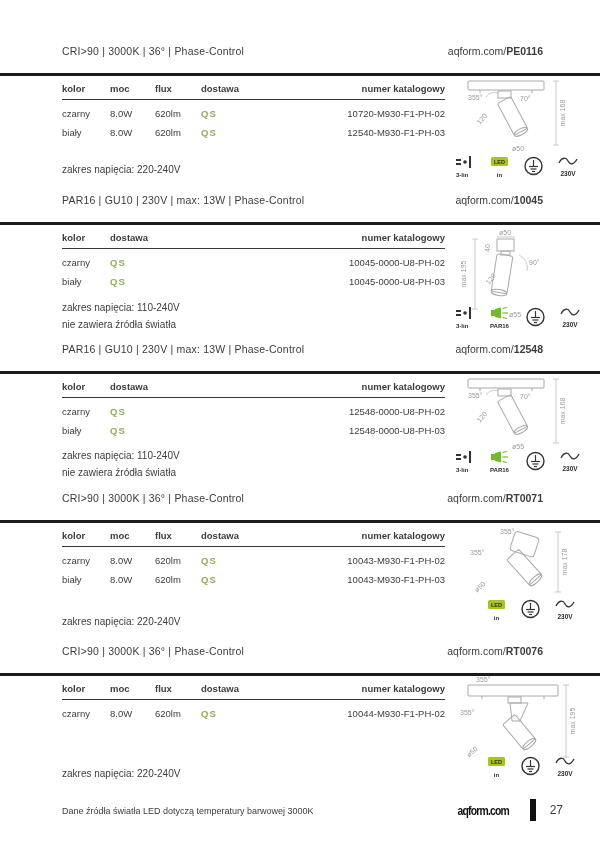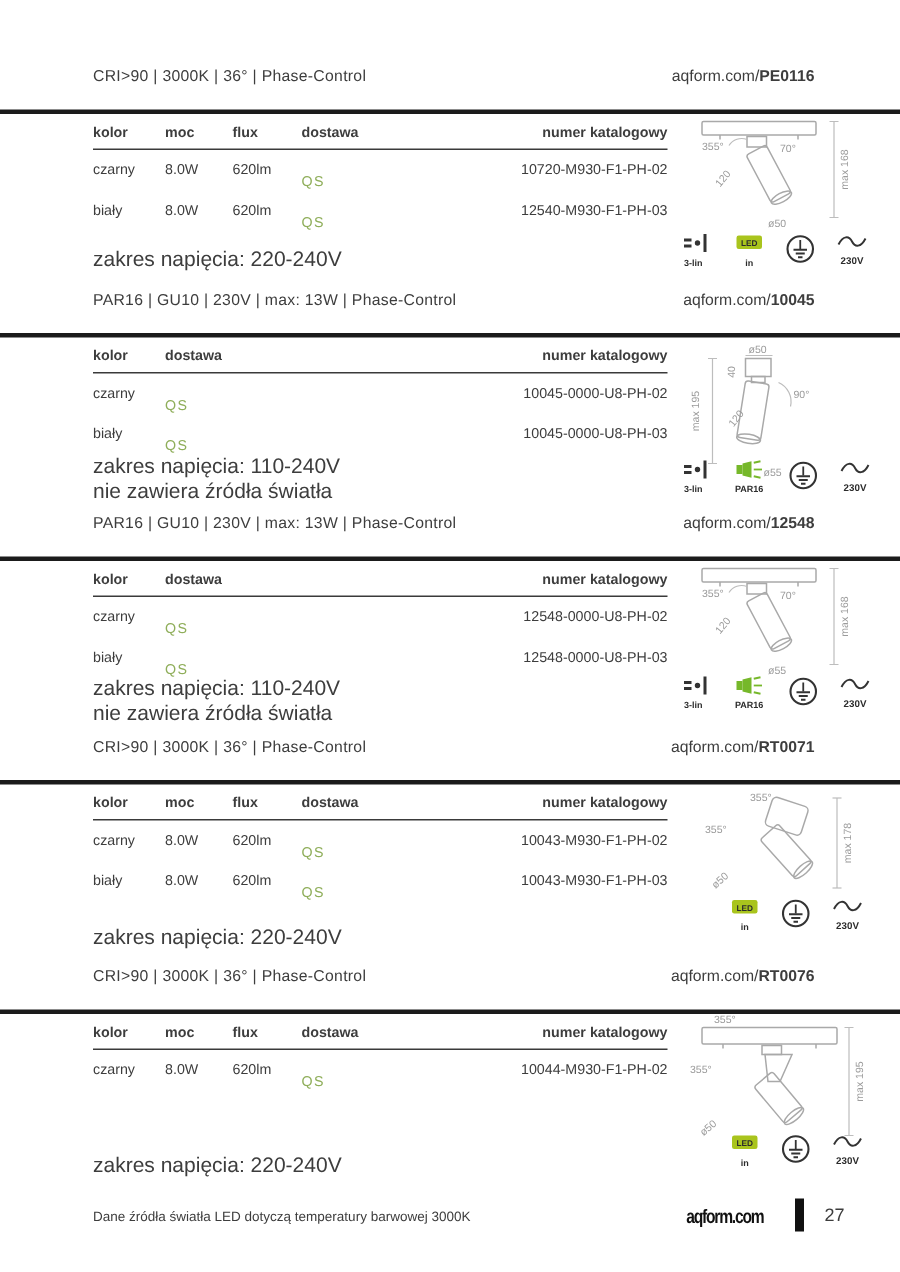--- a/index.html
+++ b/index.html
@@ -16,22 +16,22 @@
   .sec-url{color:#3d3d3d;text-decoration:none;margin-left:39px;}
   .sec-url b{font-weight:bold;}
   .divider{height:3px;background:#1b1b1b;width:600px;}
   .table{margin:7px 0 0 62px;width:383px;font-size:9.5px;}
   .thead{display:flex;font-weight:bold;padding-bottom:5px;border-bottom:1.5px solid #3a3a3a;}
   .trow{display:flex;padding-top:8px;}
   .c-kolor{width:48px;}
   .c-moc{width:45px;}
   .c-flux{width:46px;} 
   .c-numer{margin-left:auto;text-align:right;}
-  .qs{color:#8fae5a;font-weight:normal;letter-spacing:1px;margin-top:8px;}
-  .note{position:absolute;left:62px;font-size:14px;}
+  .qs{color:#8fae5a;font-weight:bold;letter-spacing:1px;}
+  .note{position:absolute;left:62px;font-size:10px;}
   .drawing{position:absolute;}
   .drawing svg{display:block;}
   .drawing text{font-family:"Liberation Sans",sans-serif;font-size:7px;fill:#9b9b9b;}
   .drawing .ln{stroke:#a9a9a9;stroke-width:1;fill:none;}
   .drawing .dim{stroke:#bdbdbd;stroke-width:.8;fill:none;}
   .icons{position:absolute;display:flex;gap:13px;align-items:flex-start;}
   .icons svg{display:block;}
   .ictxt{font-family:"Liberation Sans",sans-serif;font-size:6px;font-weight:bold;fill:#2c2c2c;}
   .footer-note{position:absolute;left:62px;top:806px;font-size:9px;color:#3d3d3d;}
   .footer-right{position:absolute;right:37px;top:799px;display:flex;align-items:center;gap:14px;height:22px;}

